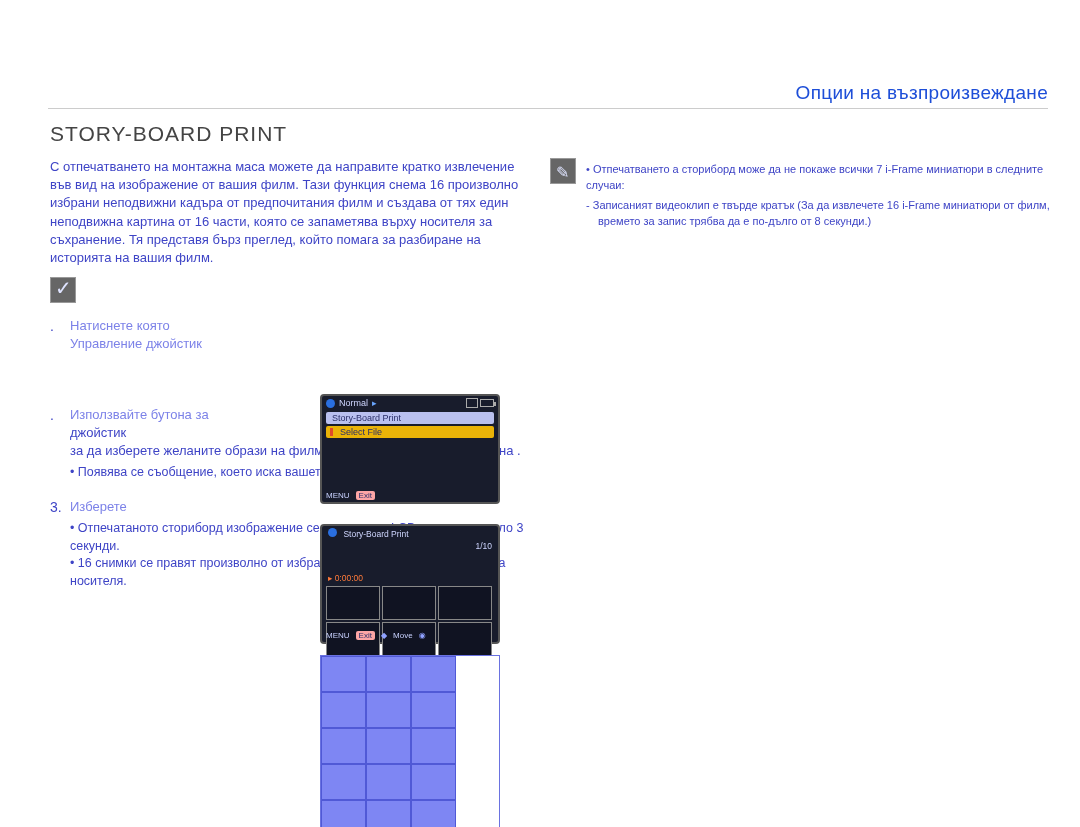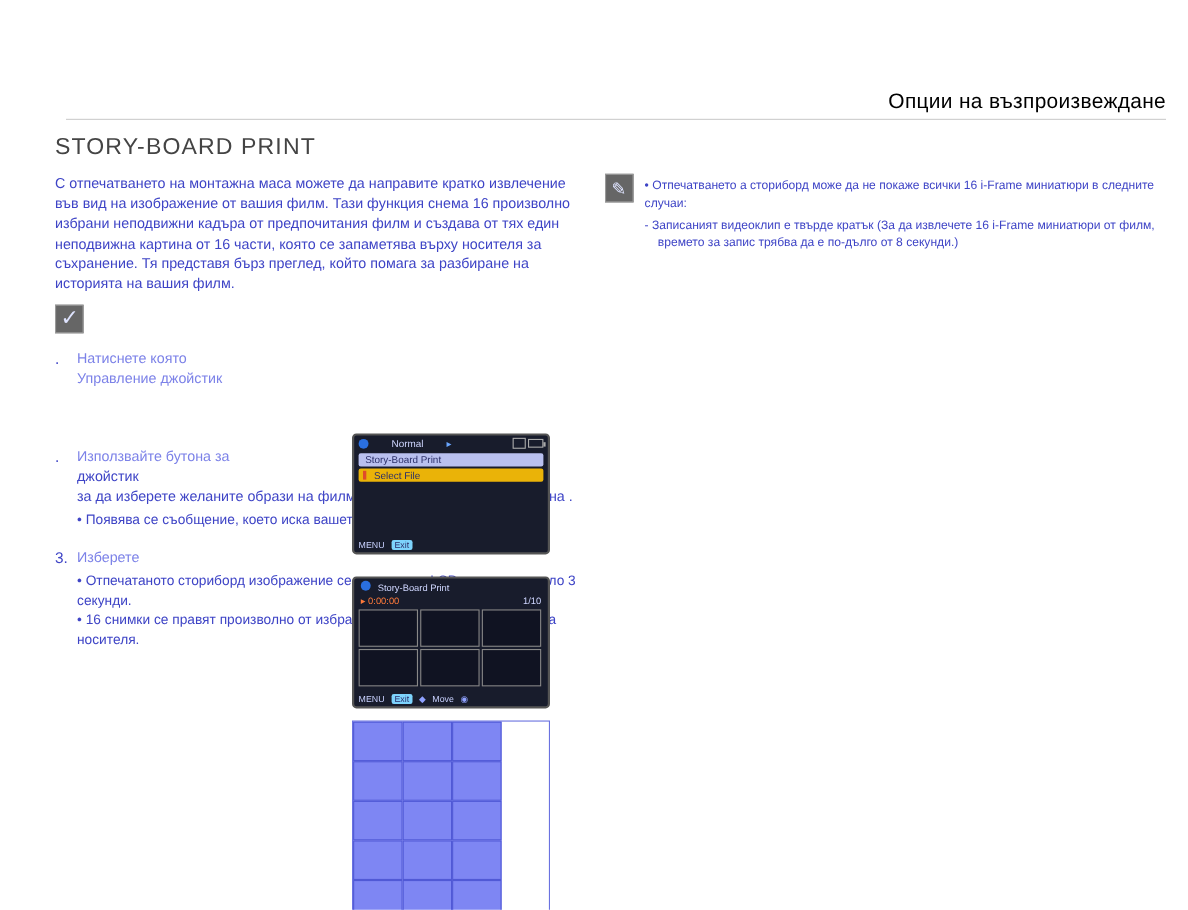--- a/index.html
+++ b/index.html
@@ -11,25 +11,25 @@
     color: #333;
     position: relative;
     padding: 78px 30px 20px 50px;
     overflow: hidden;
   }
   .breadcrumb {
     position: absolute;
     top: 82px;
     right: 30px;
     font-size: 19px;
-    color: #000000;
+    color: #1d4ed8;
     letter-spacing: 0.3px;
     border-bottom: 1px solid #ccc;
     width: 1000px;
-    left: 60px;
+    left: 48px;
     text-align: right;
     padding-bottom: 4px;
   }
   .section-title {
     font-size: 21px;
     letter-spacing: 1px;
     color: #444;
     margin-top: 44px;
     margin-bottom: 12px;
     font-weight: normal;
@@ -124,21 +124,21 @@
     font-family: Arial, sans-serif;
   }
   .topbar {
     display: flex;
     align-items: center;
     justify-content: space-between;
     padding: 2px 4px;
     font-size: 9px;
     color: #cfd6ff;
   }
-  .topbar-left { display: flex; align-items: center; gap: 21px; }
+  .topbar-left { display: flex; align-items: center; gap: 4px; }
   .dot-blue {
     width: 9px; height: 9px; border-radius: 50%;
     background: #2a6fe0; display: inline-block;
   }
   .bat-group { display: flex; gap: 2px; align-items: center; }
   .bat { width: 14px; height: 8px; border: 1px solid #aaa; position: relative; }
   .bat::after { content:""; position:absolute; right:-3px; top:2px; width:2px; height:4px; background:#aaa; }
   .menu-row {
     background: #eab308;
     color: #2b2f6a;
@@ -150,21 +150,21 @@
     position: relative;
   }
   .menu-row .pin { position:absolute; left:4px; top:2px; width:3px; height:8px; background:#e04a2a; }
   .menu-row.sf { padding-left: 14px; }
   .bottombar {
     position: absolute; bottom: 2px; left: 4px;
     font-size: 8px; color: #c9d2ff;
     display: flex; gap: 6px; align-items: center; margin-top: 33px;
   }
   .btn-chip {
-    background: #7dd3fc; color: #2b2f6a;
+    background: #fca5a5; color: #2b2f6a;
     font-size: 8px; padding: 0 3px; border-radius: 2px;
   }
   .thumbs {
     display: flex; flex-wrap: wrap; gap: 2px;
     padding: 3px 4px;
   }
   .thumbs div {
     width: 54px; height: 34px; border: 1px solid #888; background: #101322;
   }
   .sb-top {
@@ -254,21 +254,21 @@
     </ol>
   </div>
 
   <div class="right-col">
     <div class="note">
       <div class="note-icon"></div>
       <div class="note-body">
         <div class="note-head">                
             </div>
         <ul>
-          <li class="small">Отпечатването а сториборд може да не покаже всички 16 i-Frame миниатюри в следните случаи:</li>
+          <li class="small">Отпечатването а сториборд може да не покаже всички 7 i-Frame миниатюри в следните случаи:</li>
         </ul>
         <div class="dash small">Записаният видеоклип е твърде кратък (За да извлечете 16 i-Frame миниатюри от филм, времето за запис трябва да е по-дълго от 8 секунди.)</div>
       </div>
     </div>
   </div>
 </div>
 
 <div class="ui-shot shot1">
   <div class="device-screen">
     <div class="topbar">
@@ -296,21 +296,21 @@
 
 <div class="ui-shot shot2">
   <div class="device-screen">
     <div class="sb-top">
       <span>
         <span class="dot-blue" style="margin-right:4px;"></span>
         <span>Story-Board Print</span>
       </span>
     </div>
     <div class="sb-top">
-      <span style="color:#ff7a3a;">▸ <span>0:00:00</span></span>
+      <span style="color:#ff7a3a;margin-top:32px;">▸ <span>0:00:00</span></span>
       <span>1/10</span>
     </div>
     <div class="thumbs">
       <div></div>
       <div></div>
       <div></div>
       <div></div>
       <div></div>
       <div></div>
     </div>

